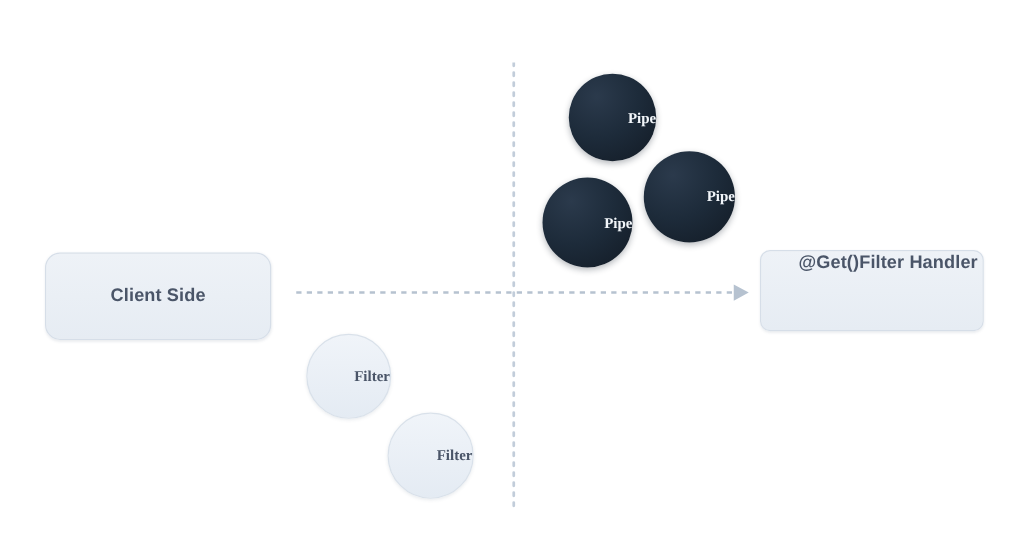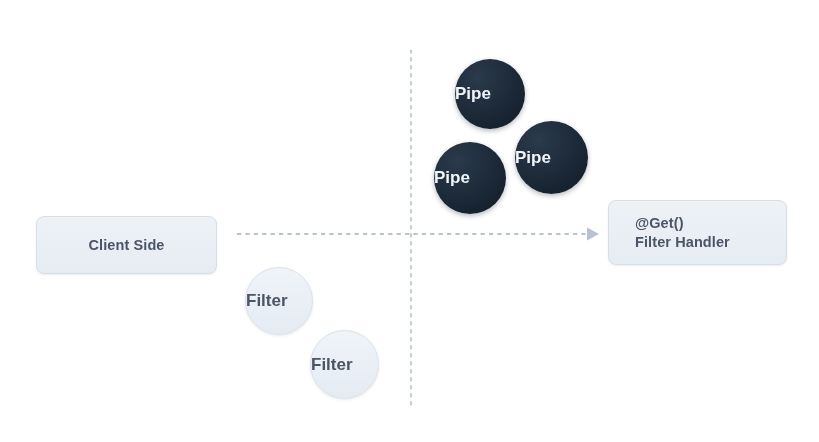--- a/index.html
+++ b/index.html
@@ -43,44 +43,45 @@
     padding-left: 26px;
   }
   .box-line {
     display: block;
     line-height: 19px;
     white-space: pre;
   }
 
   #client-side-box {
     left: 36px;
-    top: 216px;
+    top: 202px;
     width: 181px;
-    height: 58px;
+    height: 70px;
+    border-radius: 12px;
   }
   #route-handler-box {
     left: 608px;
     top: 200px;
     width: 179px;
     height: 65px;
-    flex-direction: column;
     align-items: flex-start;
     justify-content: center;
   }
 
   
   .circle {
     position: absolute;
     box-sizing: border-box;
     border-radius: 50%;
     display: flex;
     align-items: center;
-    justify-content: flex-start;
+    justify-content: flex-end;
     font-weight: bold;
-    font-size: 17px;
+    font-size: 12px;
+    font-family: Liberation Serif, serif;
   }
   .circle-dark {
     background: radial-gradient(circle at 32% 26%, #2b3a4c 0%, #1d2b3a 48%, #121a24 100%);
     color: #f2f6fa;
     box-shadow: 0 2px 5px rgba(15,25,40,0.30);
   }
   .circle-light {
     background: linear-gradient(180deg, #f0f4f9 0%, #e4ebf3 100%);
     border: 1px solid #d9e1ea;
     color: #4a5568;

